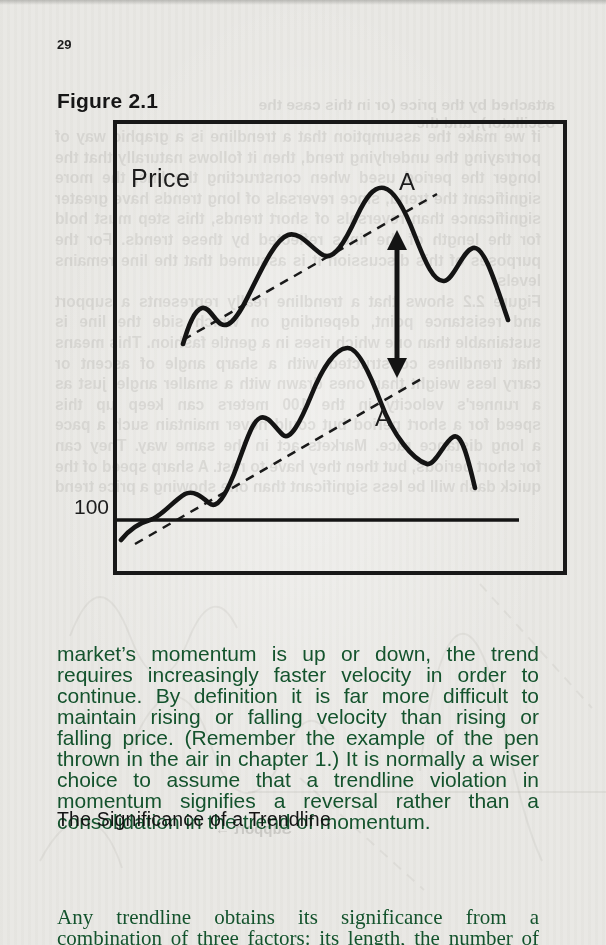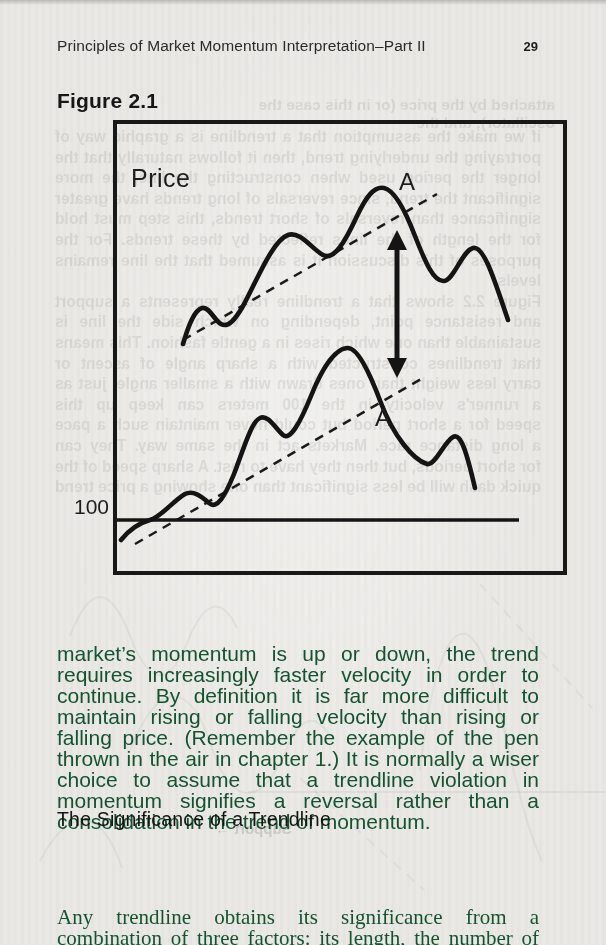--- a/index.html
+++ b/index.html
@@ -80,21 +80,20 @@
   }
   .paragraph-2{top:886px;font-family:Liberation Serif, serif;}
 </style>
 </head>
 <body>
 
 <div class="paper-texture"></div>
 <div class="scan-edge-top"></div>
 
 <div class="page-header">
-  <span class="header-title">Principles of Market Momentum Interpretation–Part II</span>
   <span class="page-number">29</span>
 </div>
 
 <div class="figure-label">Figure 2.1</div>
 
 <div class="ghost ghost-header-line">attached by the price (or in this case the oscillator); and the</div>
 <div class="ghost ghost-lines">
 
 <div class="ghost-line">if we make the assumption that a trendline is a graphic way of</div>
     <div class="ghost-line">portraying the underlying trend, then it follows naturally that the</div>

